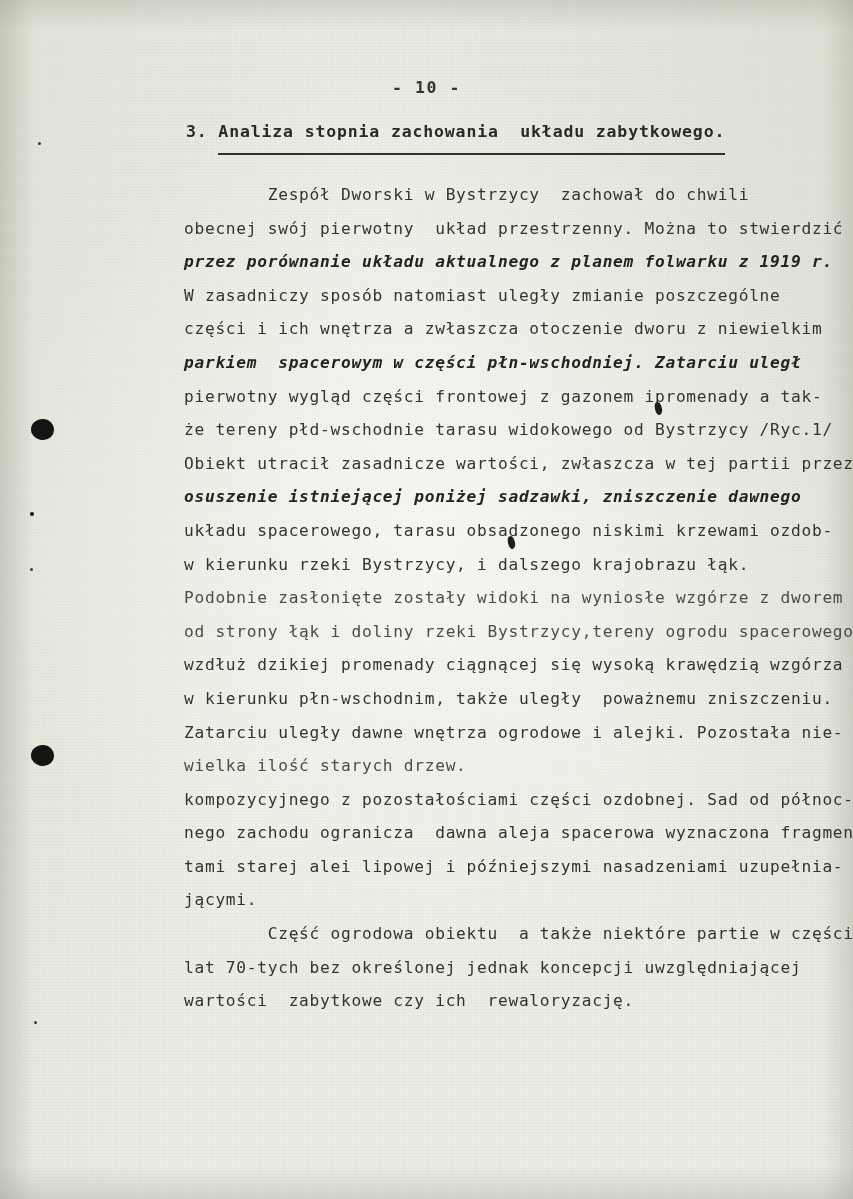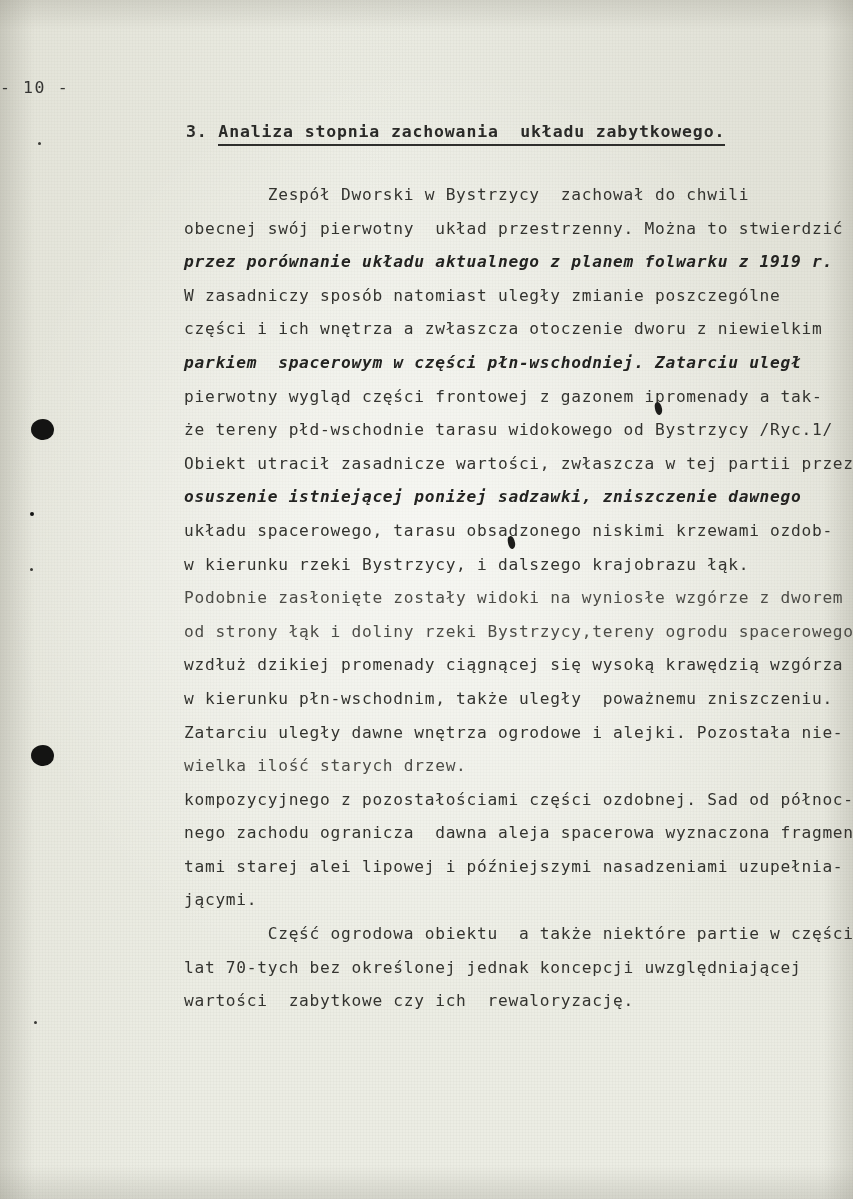--- a/index.html
+++ b/index.html
@@ -45,40 +45,42 @@
     inset: 0;
     z-index: 3;
   }
 
   
   .folio {
     position: absolute;
     top: 78px;
     left: 0;
     width: 853px;
+    text-align: center;
     font-size: 16.5px;
     letter-spacing: 1.6px;
     color: #343432;
+    font-weight: bold;
   }
 
   
   .heading {
     position: absolute;
     top: 122px;
     left: 186px;
     font-size: 16.5px;
     letter-spacing: 0.85px;
     white-space: pre;
     color: #2a2a28;
     font-weight: 600;
   }
   .heading .num { }
   .heading .underlined {
     border-bottom: 2px solid #2f2f2d;
-    padding-bottom: 3px;
+    padding-bottom: 12px;
   }
 
   
   .body {
     position: absolute;
     top: 178px;
     left: 184px;
     width: 680px;
   }
 

